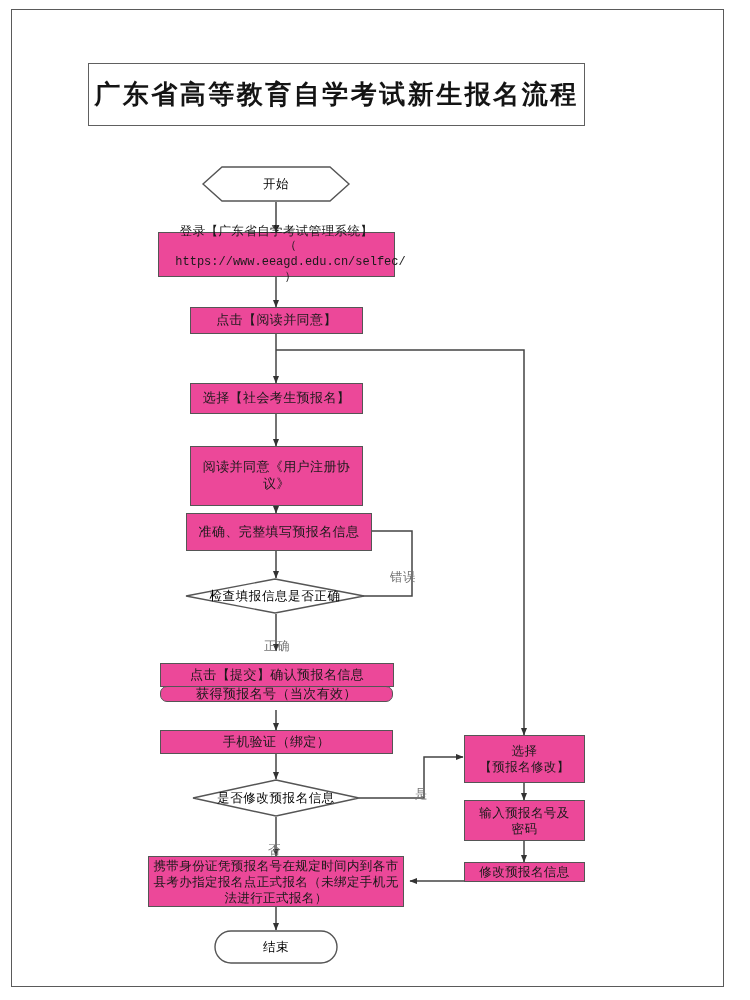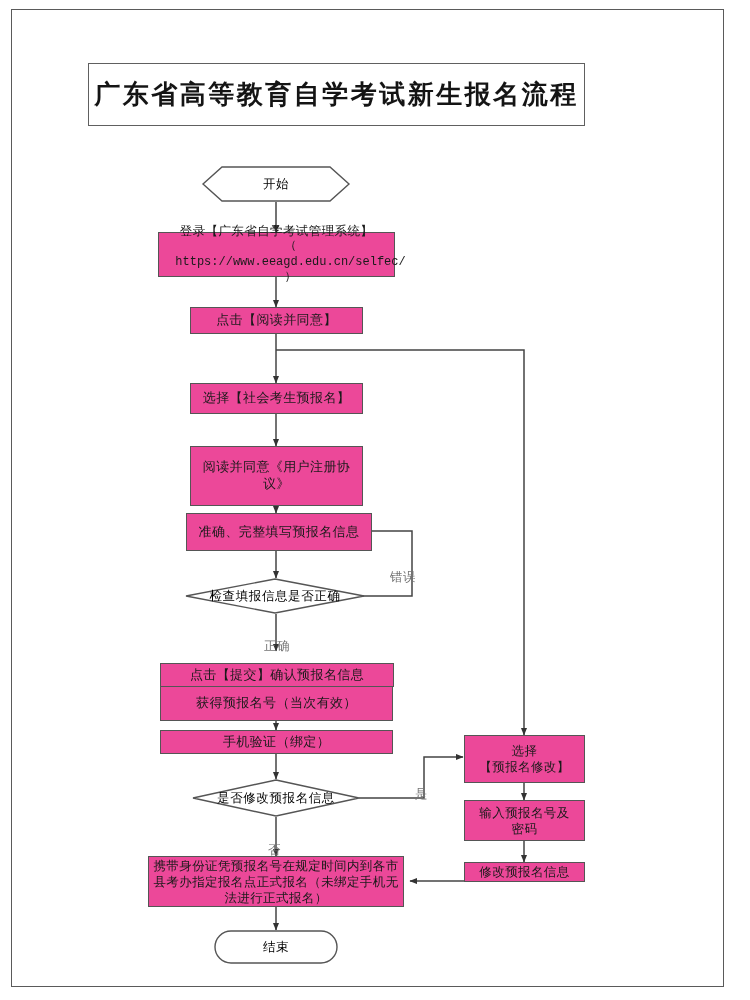--- a/index.html
+++ b/index.html
@@ -189,21 +189,21 @@
 
   <div class="diamondwrap" style="left:185px; top:578px; width:180px; height:36px;">
     <svg width="180" height="36" viewBox="0 0 180 36">
       <polygon points="90,1 179,18 90,35 1,18" fill="#fff" stroke="#555" stroke-width="1.4"></polygon>
     </svg>
     <span class="shape-label t12" style="width:200px; left:-10px;">检查填报信息是否正确</span>
   </div>
 
   <div class="node box t13" style="left:160px; top:651px; width:234px; height:24px;margin-top:12px;">点击【提交】确认预报名信息</div>
 
-  <div class="node box t13" style="left:160px; top:686px; width:233px; height:35px;">获得预报名号（当次有效）</div>
+  <div class="node box t13" style="left:160px; top:686px; width:233px; height:16px;border-radius:7px;">获得预报名号（当次有效）</div>
 
   <div class="node box t13" style="left:160px; top:730px; width:233px; height:24px;">手机验证（绑定）</div>
 
   <div class="diamondwrap" style="left:192px; top:779px; width:168px; height:38px;">
     <svg width="168" height="38" viewBox="0 0 168 38">
       <polygon points="84,1 167,19 84,37 1,19" fill="#fff" stroke="#555" stroke-width="1.4"></polygon>
     </svg>
     <span class="shape-label t12">是否修改预报名信息</span>
   </div>
 

